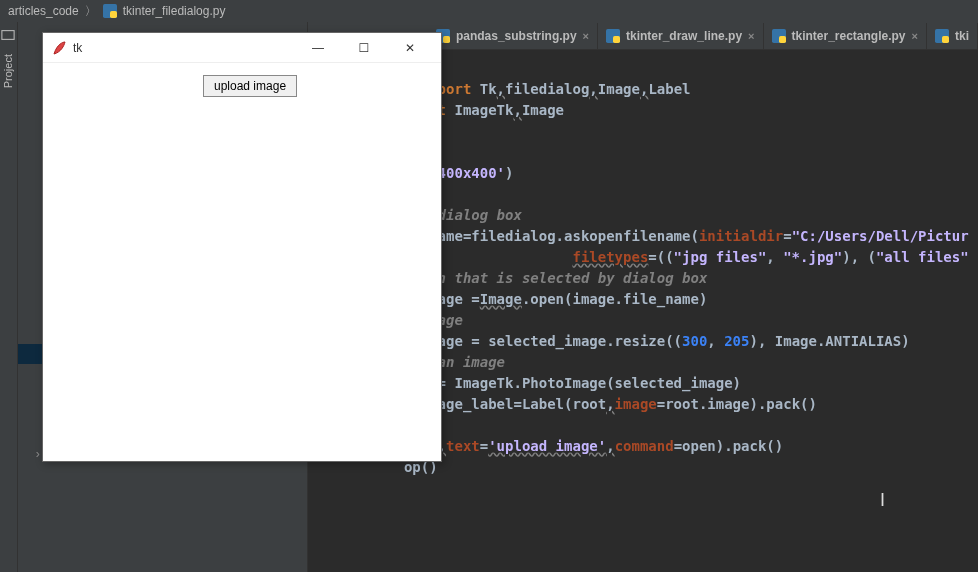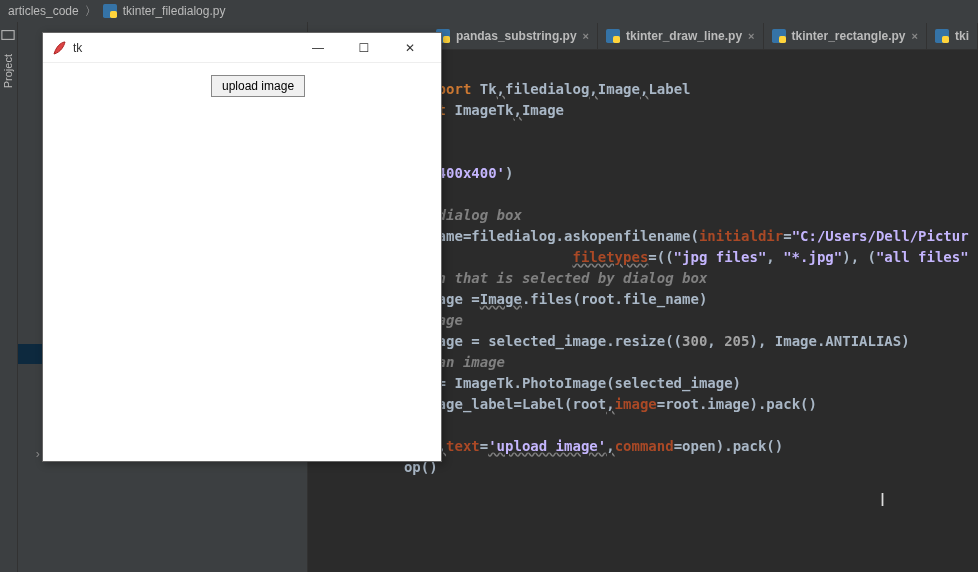--- a/index.html
+++ b/index.html
@@ -52,21 +52,21 @@
   }
   .tab .close { color: #888; font-size: 11px; }
   .code-area {
     flex: 1; padding: 8px 0 8px 96px;
     font-family: "Consolas", monospace; font-size: 14px;
     line-height: 21px; color: #a9b7c6; white-space: pre;
     position: relative; overflow: hidden;
   }
   .kw { color: #cc7832; }
   .str { color: #c4b5fd; }
-  .num { color: #a3a3a3; }
+  .num { color: #3b82f6; }
   .param { color: #aa4926; }
   .comment { color: #808080; font-style: italic; }
   .underline { text-decoration: underline wavy #808080; }
   .ibeam { position: absolute; left: 880px; top: 490px; color: #ddd; font-size: 18px; }
 
   
   .tk-window {
     position: absolute; left: 42px; top: 32px;
     width: 400px; height: 430px;
     background: #ffffff; border: 1px solid #666;
@@ -76,21 +76,21 @@
     height: 30px; background: #ffffff;
     display: flex; align-items: center; padding: 0 8px;
     border-bottom: 1px solid #eee;
   }
   .tk-titlebar .feather { width: 16px; height: 16px; margin-right: 6px; }
   .tk-titlebar .title { color: #333; font-size: 12px; flex: 1; }
   .tk-titlebar .win-btn {
     width: 46px; height: 30px; display: flex; align-items: center;
     justify-content: center; color: #333; font-size: 12px;
   }
-  .tk-body { position: relative; width: 100%; height: calc(100% - 30px); margin-left: 8px; }
+  .tk-body { position: relative; width: 100%; height: calc(100% - 30px); }
   .tk-button {
     position: absolute; left: 160px; top: 12px;
     background: #f0f0f0; border: 1px solid #888;
     padding: 3px 10px; font-size: 12px; color: #000;
     font-family: "Segoe UI", sans-serif;
   }
   svg { display: block; }
 </style>
 </head>
 <body>
@@ -186,21 +186,21 @@
 <span>r </span><span class="kw">import</span><span> Tk</span><span class="underline">,</span><span>filedialog</span><span class="underline">,</span><span>Image</span><span class="underline">,</span><span>Label</span>
 <span class="kw">mport</span><span> ImageTk</span><span class="underline">,</span><span>Image</span>
 
 
 <span>ry(</span><span class="str">'400x400'</span><span>)</span>
 
 <span class="comment">e a dialog box</span>
 <span>le_name=filedialog.askopenfilename(</span><span class="param">initialdir</span><span>=</span><span class="str">"C:/Users/Dell/Pictur</span>
                     <span class="param underline">filetypes</span><span>=((</span><span class="str">"jpg files"</span><span>, </span><span class="str">"*.jpg"</span><span>), (</span><span class="str">"all files"</span>
 <span class="comment"> path that is selected by dialog box</span>
-<span>d_image =</span><span class="underline">Image</span><span>.files(root.file_name)</span>
+<span>d_image =</span><span class="underline">Image</span><span>.open(image.file_name)</span>
 <span class="comment">e image</span>
 <span>d_image = selected_image.resize((</span><span class="num">300</span><span>, </span><span class="num">205</span><span>), Image.ANTIALIAS)</span>
 <span class="comment">ays an image</span>
 <span>age = ImageTk.PhotoImage(selected_image)</span>
 <span>d_image_label=Label(root</span><span class="underline">,</span><span class="param">image</span><span>=root.image).pack()</span>
 
 <span class="underline">root</span><span class="underline">,</span><span class="param">text</span><span>=</span><span class="str underline">'upload image'</span><span class="underline">,</span><span class="param">command</span><span>=open).pack()</span>
 <span>op()</span>
     </div>
   </div>

